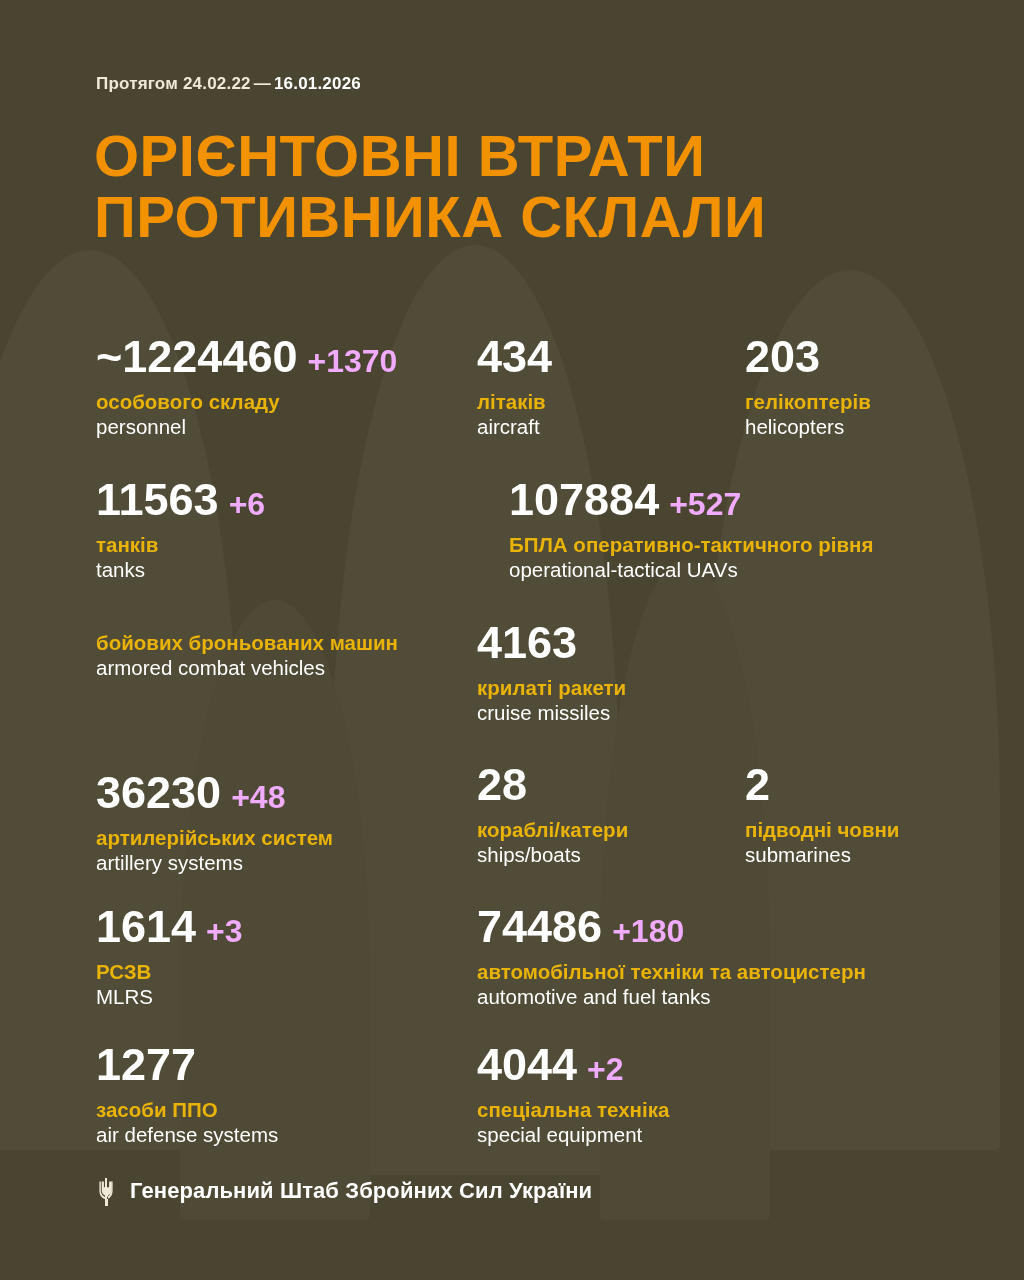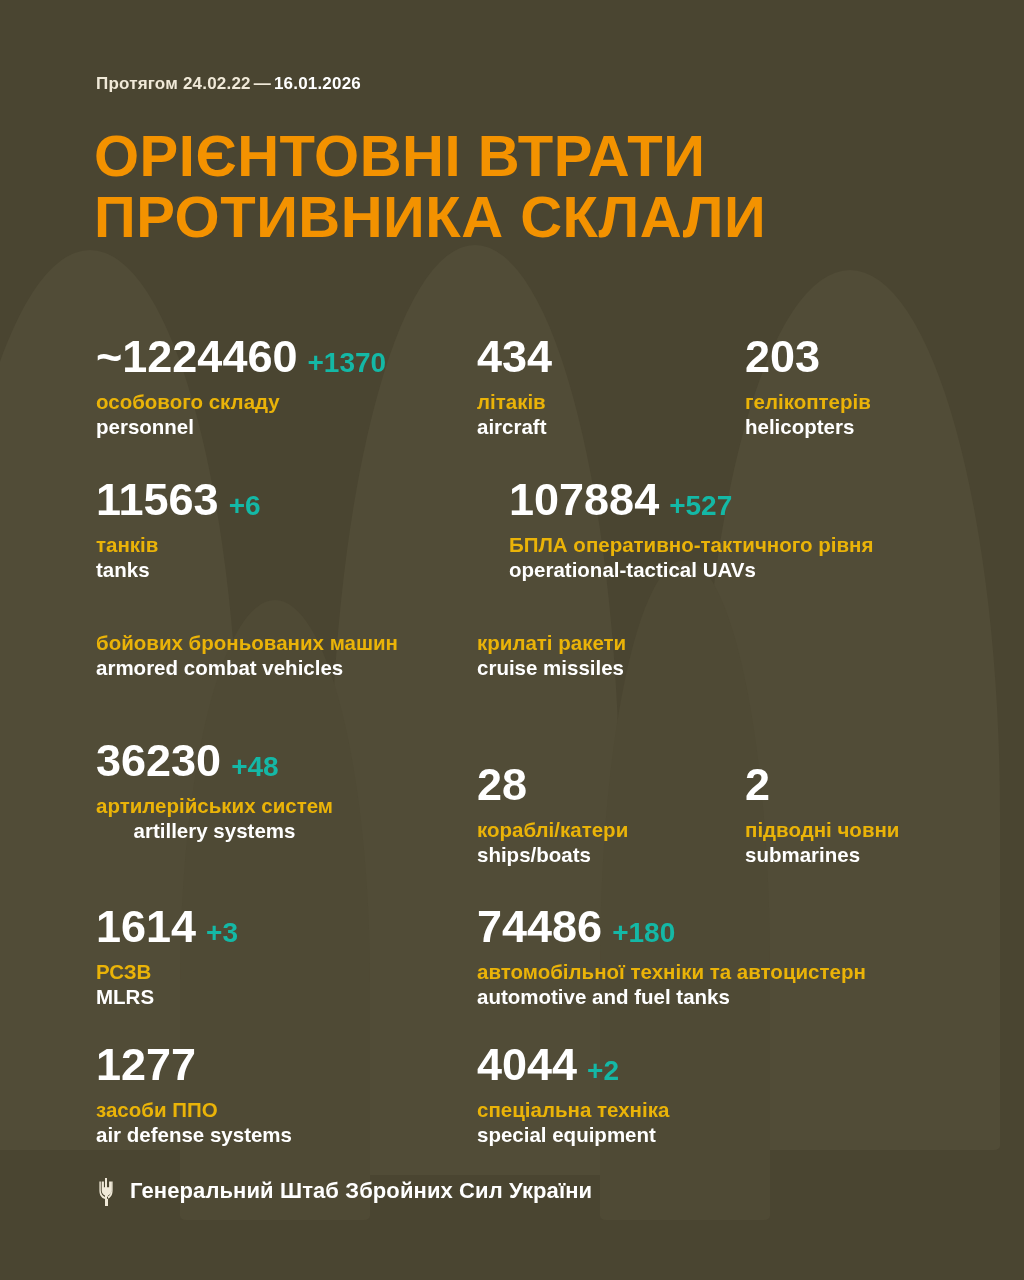--- a/index.html
+++ b/index.html
@@ -86,37 +86,37 @@
     white-space: nowrap;
   }
   .stat .value {
     font-size: 45px;
     font-weight: 700;
     color: #ffffff;
     letter-spacing: 0px;
     line-height: 1;
   }
   .stat .delta {
-    font-size: 28px;
-    font-weight: 700;
-    color: #14b8a6;
+    font-size: 32px;
+    font-weight: 700;
+    color: #f0abfc;
     line-height: 1;
   }
   .stat .label-ua {
     margin-top: 11px;
     font-size: 20.5px;
     font-weight: 700;
     color: #eab308;
     white-space: nowrap;
     line-height: 1.18;
   }
   .stat .label-en {
     margin-top: 1px;
     font-size: 20.5px;
-    font-weight: 700;
+    font-weight: 400;
     color: #ffffff;
     white-space: nowrap;
     line-height: 1.18;
   }
 
   
   .footer {
     position: absolute;
     left: 96px;
     top: 1178px;
@@ -203,25 +203,29 @@
       <div class="label-ua">БПЛА оперативно-тактичного рівня</div>
       <div class="label-en">operational-tactical UAVs</div>
     </div>
 
     <div class="stat" style="left:96px;  top:308px;">
       <div class="label-ua">бойових броньованих машин</div>
       <div class="label-en">armored combat vehicles</div>
     </div>
 
     <div class="stat" style="left:477px; top:308px;">
+      <div class="numline">
+        <span class="value">4163</span>
+        <span class="delta"></span>
+      </div>
       <div class="label-ua">крилаті ракети</div>
       <div class="label-en">cruise missiles</div>
     </div>
 
-    <div class="stat" style="left:96px;  top:426px;text-align:center;">
+    <div class="stat" style="left:96px;  top:458px;">
       <div class="numline">
         <span class="value">36230</span>
         <span class="delta">+48</span>
       </div>
       <div class="label-ua">артилерійських систем</div>
       <div class="label-en">artillery systems</div>
     </div>
 
     <div class="stat" style="left:477px; top:450px;">
       <div class="numline">

